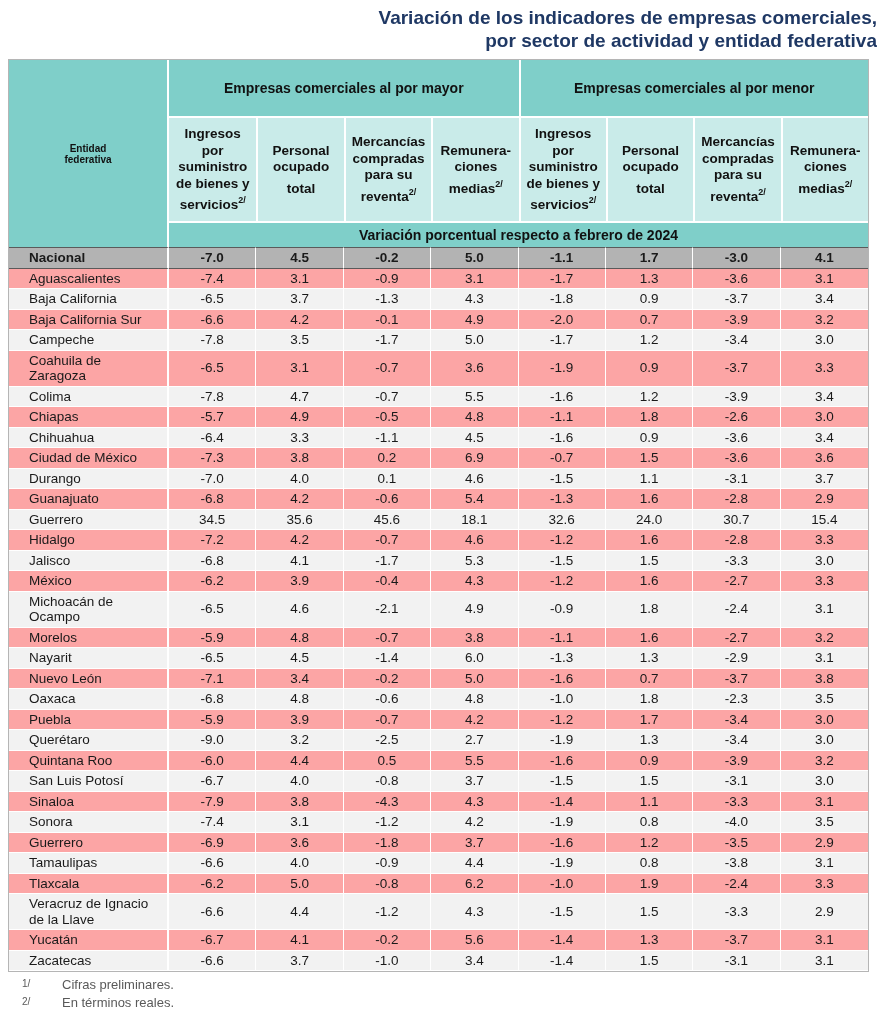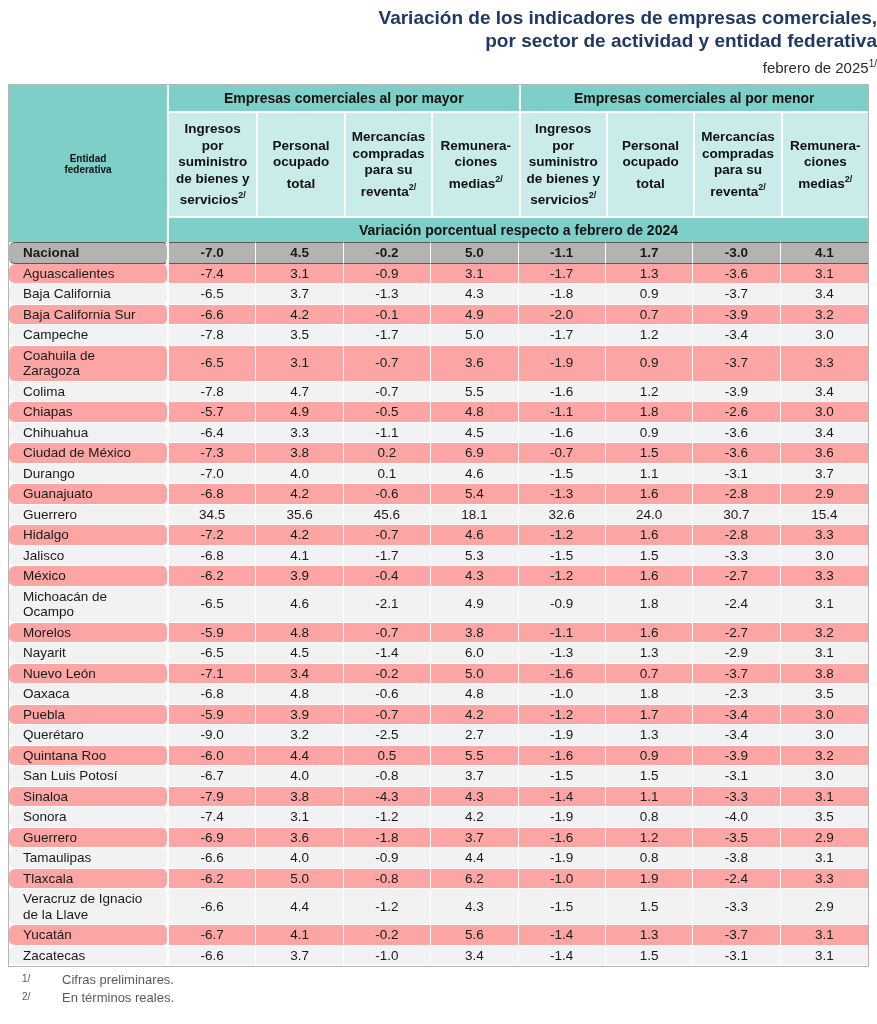--- a/index.html
+++ b/index.html
@@ -29,21 +29,21 @@
 
   th, td { font-size: 13.5px; }
 
   .entity-hdr {
     background: #7FCFC9; font-weight: bold; text-align: center; vertical-align: middle;
     white-space: pre-line; font-size: 10px; color: #111;
     border-right: 2px solid #fff;
   }
   .group-hdr {
     background: #7FCFC9; font-weight: bold; text-align: center;
-    padding: 5px 2px; font-size: 14px; color: #111;
+    padding: 20px 2px; font-size: 14px; color: #111;
   }
   .group-hdr.second { border-left: 2px solid #fff; margin-top: 6px; }
   .sub-hdr {
     background: #C9EBE9; font-weight: bold; text-align: center; vertical-align: middle;
     white-space: pre-line; line-height: 16.5px; padding: 8px 1px;
     border-top: 2px solid #fff; border-left: 2px solid #fff;
     color: #111;
   }
   .sub-hdr:first-of-type { border-left: none; }
   .sub-hdr sup { font-size: 9px; font-weight: bold; }
@@ -53,44 +53,42 @@
     border-top: 2px solid #fff;
     margin-top: 35px;
   }
 
   tbody td {
     padding: 2px 4px; line-height: 15.5px;
     border-right: 1px solid #fff; border-bottom: 1px solid #fff;
   }
   tbody td:last-child { border-right: none; }
   tbody td.entity {
-    text-align: left; padding-left: 14px; white-space: pre-line;
+    text-align: left; padding-left: 20px; white-space: pre-line;
     border-right: 2px solid #fff;
-    border-radius: 6px;
   }
   tbody td.num { text-align: center; }
   tr.even { background: #fca5a5; }
   tr.odd  { background: #F2F2F2; }
   tr.national { background: #B3B3B3; font-weight: bold; }
   tr.national td { border-top: 1px solid #5a5a5a; border-bottom: 1px solid #5a5a5a; }
 
   .notes { margin: 4px 8px 0 8px; color: #595959; }
   .fn { display: flex; font-size: 13px; line-height: 17.5px; }
   .fn .marker {
     width: 54px; padding-left: 14px; flex: none;
     font-size: 10px; position: relative; top: -1px;
   }
 </style>
 </head>
 <body>
 
 <div class="titles">
   <div class="title-line">Variación de los indicadores de empresas comerciales,</div>
   <div class="title-line">por sector de actividad y entidad federativa</div>
-  <div class="subtitle"><span>febrero de 2025</span><sup>1/</sup></div>
 </div>
 
 <table class="emec">
   <colgroup>
     <col class="c-entity">
       <col>
       <col>
       <col>
       <col>
       <col>

